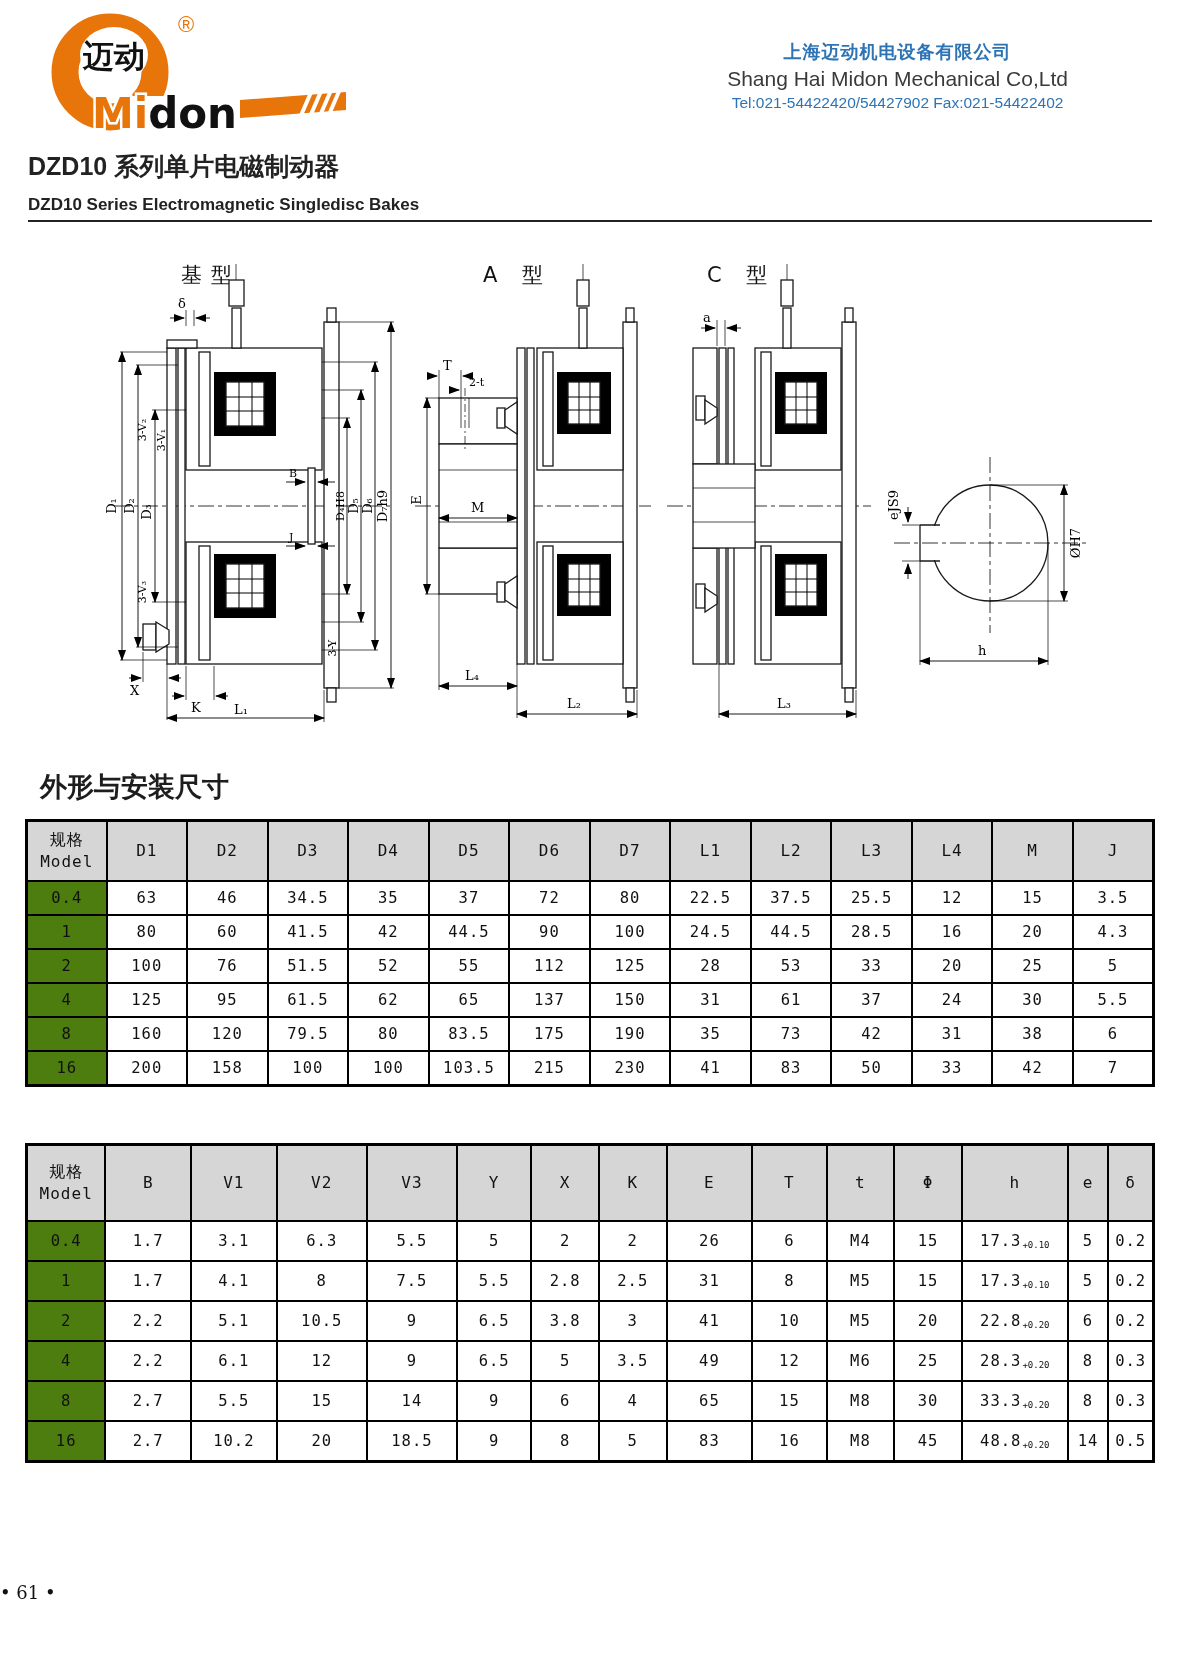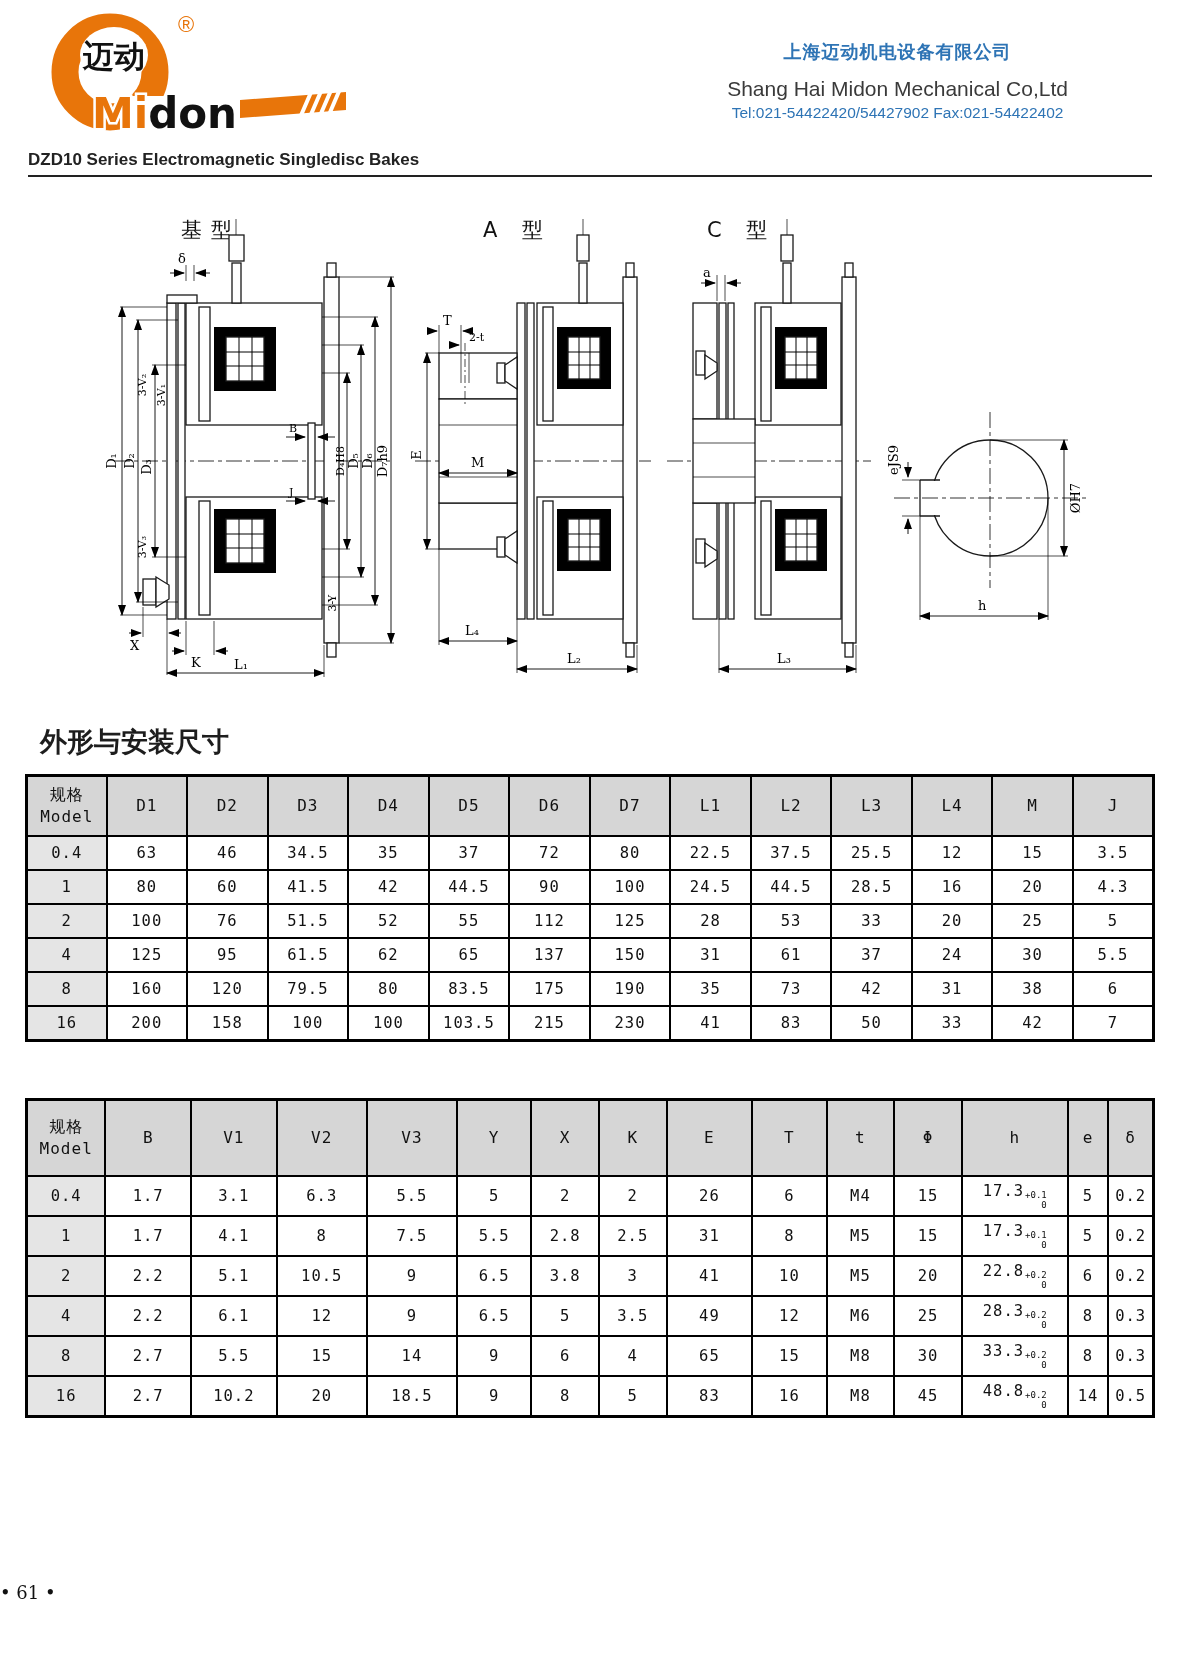--- a/index.html
+++ b/index.html
@@ -3,21 +3,21 @@
 <meta charset="utf-8">
 <style>
   html,body{margin:0;padding:0;background:#e9e9e9;}
   .page{position:relative;width:1180px;height:1668px;margin:0 auto;background:#ffffff;
         font-family:"Liberation Sans",sans-serif;color:#111;overflow:hidden;}
 
   
   .logo-wrap{position:absolute;left:28px;top:8px;}
   .company{position:absolute;top:40px;right:112px;text-align:center;}
   .company-cn{font-size:18px;font-weight:bold;color:#2E74B5;letter-spacing:1px;}
-  .company-en{font-size:21px;color:#3a3a3a;margin-top:13px;}
+  .company-en{font-size:21px;color:#3a3a3a;margin-top:3px;}
   .company-tel{font-size:15.5px;color:#2E74B5;margin-top:3px;}
 
   
   .title-block{margin:150px 28px 0 28px;border-bottom:2px solid #222;padding-bottom:5px;}
   .title-cn{font-size:25px;color:#222;font-weight:600;}
   .title-en{font-size:17px;font-weight:bold;color:#222;margin-top:12px;}
 
   
   .drawings{margin:28px 28px 0 36px;display:flex;align-items:flex-start;gap:4px;height:505px;}
   .dtitle{font-size:21px;letter-spacing:9px;fill:#111;font-family:"DejaVu Sans",sans-serif;}
@@ -36,25 +36,25 @@
   .section-cn{font-size:27px;color:#1d1d1d;font-weight:600;}
   .section-en{font-size:17px;font-weight:bold;margin-top:4px;}
 
   
   table.dims{border-collapse:collapse;width:1130px;margin:14px 0 0 25px;table-layout:fixed;
              font-family:"DejaVu Sans Mono",monospace;border:3px solid #000;}
   table.dims th,table.dims td{border:2.5px solid #000;text-align:center;vertical-align:middle;
              font-weight:normal;letter-spacing:1px;}
   table.dims th{background:#D6D6D6;font-size:16px;line-height:1.35;}
   table.dims td{font-size:15.5px;background:#fff;}
-  table.dims td.model{background:#e5e5e5;}
+  table.dims td.model{background:#4d7c0f;}
   .t1 th{height:56px;}  .t1 td{height:30px;}
   .t2 th{height:72px;}  .t2 td{height:36px;}
   .t2{margin-top:56px !important;}
-  .tol{display:inline-flex;flex-direction:column;font-size:9px;line-height:1.15;
+  .tol{display:inline-flex;flex-direction:row;font-size:9px;line-height:1.15;
        vertical-align:-2px;margin-left:1px;text-align:right;letter-spacing:0;}
   .c-model{width:7.1%;}
 
   
   .pagenum{position:absolute;left:0;right:0;top:1582px;text-align:left;
            font-family:"DejaVu Serif",serif;font-size:18px;color:#111;}
 </style>
 </head>
 <body>
 
@@ -88,20 +88,21 @@
     </svg>
   </div>
 
   <div class="company">
     <div class="company-cn">上海迈动机电设备有限公司</div>
     <div class="company-en">Shang Hai Midon Mechanical Co,Ltd</div>
     <div class="company-tel">Tel:021-54422420/54427902 Fax:021-54422402</div>
   </div>
 
   <div class="title-block">
+    <div class="title-cn">DZD10 系列单片电磁制动器</div>
     <div class="title-en">DZD10 Series Electromagnetic Singledisc Bakes</div>
   </div>
 
   <div class="drawings">
 
     <svg width="365" height="495" viewBox="0 0 365 495">
       <text class="dtitle" x="145" y="32">基型</text>
       <line class="cl" x1="78" y1="256" x2="354" y2="256"></line>
 
       <rect class="geo" x="288" y="72" width="15" height="366"></rect>

